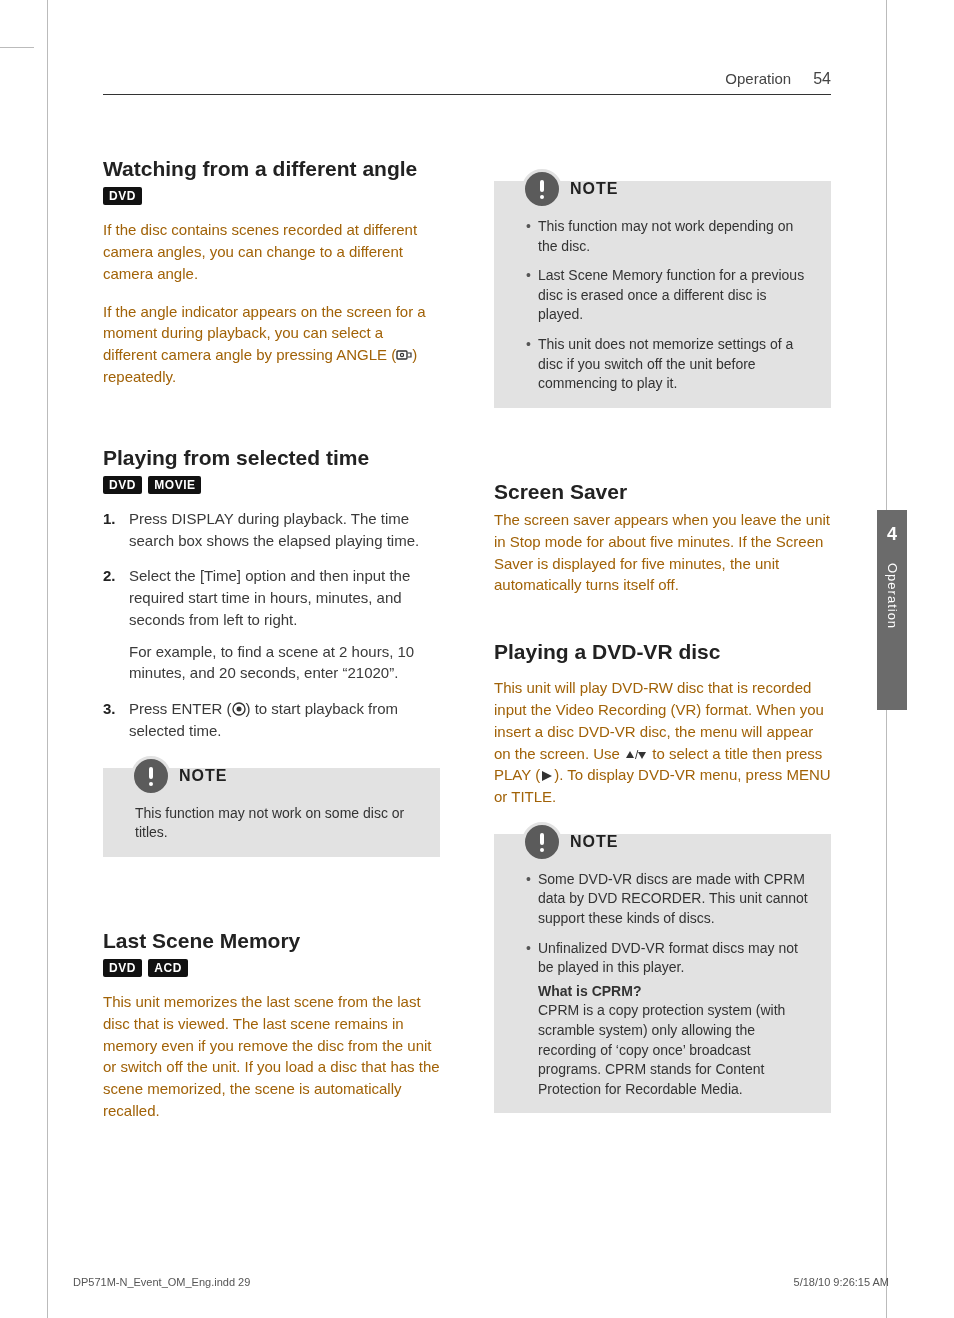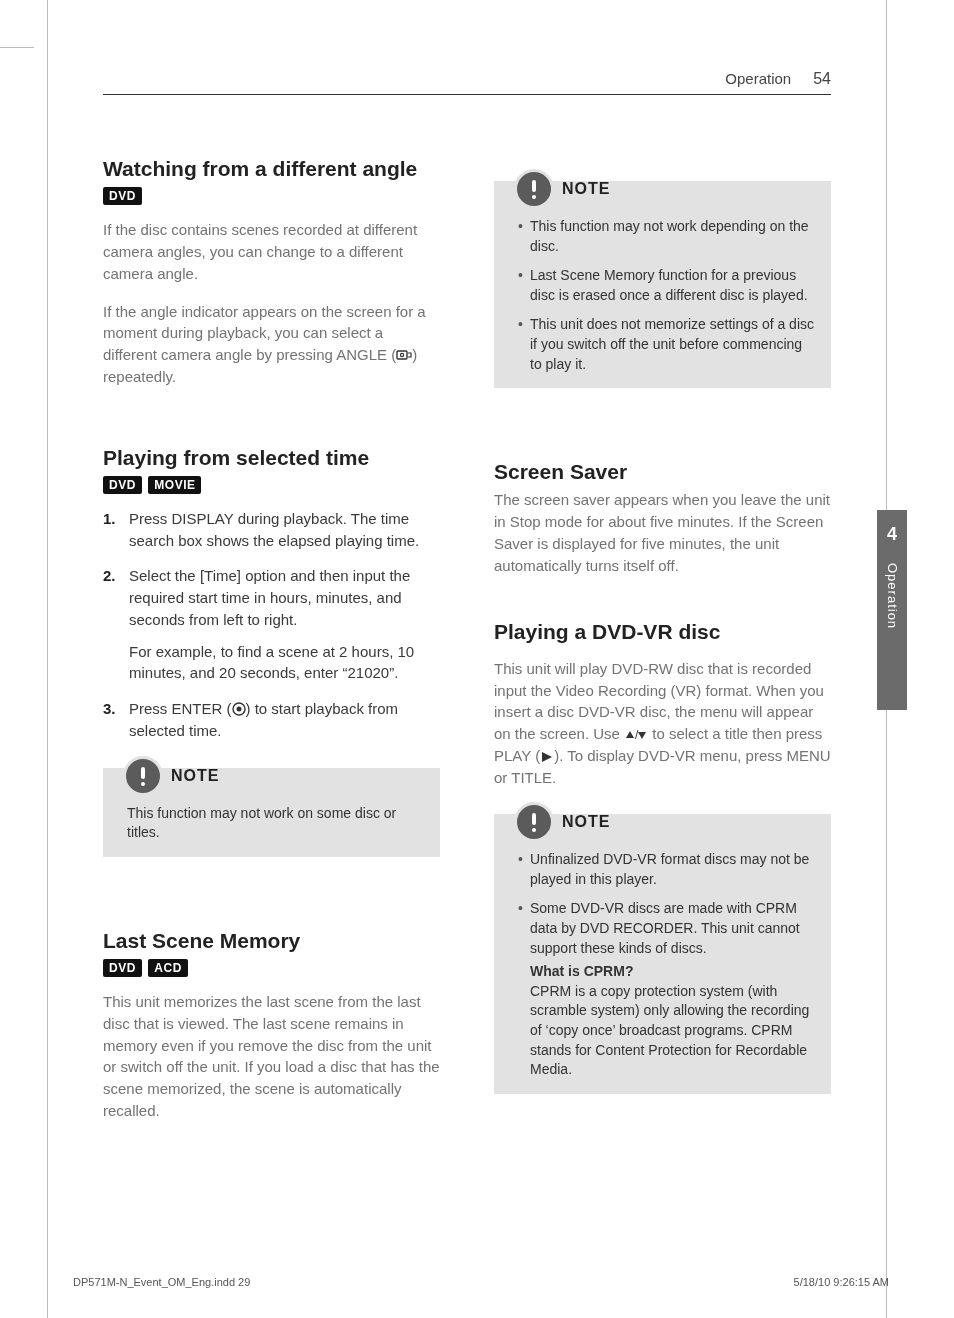--- a/index.html
+++ b/index.html
@@ -58,21 +58,21 @@
     font-size: 12px;
     font-weight: 700;
     padding: 2px 6px;
     border-radius: 2px;
     margin-right: 2px;
     letter-spacing: 0.5px;
   }
   p.body {
     font-size: 15px;
     line-height: 1.45;
-    color: #737373;
+    color: #a16207;
     margin-bottom: 16px;
   }
   ol.steps { list-style: none; counter-reset: step; margin-bottom: 20px; }
   ol.steps > li {
     counter-increment: step;
     font-size: 15px;
     line-height: 1.45;
     color: #3a3a3a;
     padding-left: 26px;
     position: relative;
@@ -85,21 +85,21 @@
     top: 0;
     font-weight: 700;
     color: #222;
   }
   ol.steps > li .sub {
     display: block;
     margin-top: 10px;
   }
   .notebox {
     background: #e2e2e2;
-    padding: 14px 16px 14px 24px;
+    padding: 14px 16px 14px 32px;
     margin-bottom: 30px;
     font-size: 14px;
     color: #333;
   }
   .notebox .note-head {
     display: flex;
     align-items: center;
     gap: 8px;
     margin: -26px 0 8px -4px;
   }
@@ -285,22 +285,22 @@
           <div class="note-head">
             <div class="note-icon-wrap">
               <svg width="8" height="22" viewBox="0 0 8 22">
                   <rect x="2" y="2" width="4" height="12" rx="2" fill="#fff"></rect>
                   <circle cx="4" cy="19" r="2" fill="#fff"></circle>
                 </svg>
             </div>
             <span class="note-title">NOTE</span>
           </div>
           <ul>
+            <li>Some DVD-VR discs are made with CPRM data by DVD RECORDER. This unit cannot support these kinds of discs.</li>
             <li>Unfinalized DVD-VR format discs may not be played in this player.</li>
-            <li>Some DVD-VR discs are made with CPRM data by DVD RECORDER. This unit cannot support these kinds of discs.</li>
           </ul>
           <p class="q qbody">What is CPRM?</p>
           <p class="qbody">CPRM is a copy protection system (with scramble system) only allowing the recording of ‘copy once’ broadcast programs. CPRM stands for Content Protection for Recordable Media.</p>
         </div>
 
       </div>
     </div>
 
   </div>
 </div>

